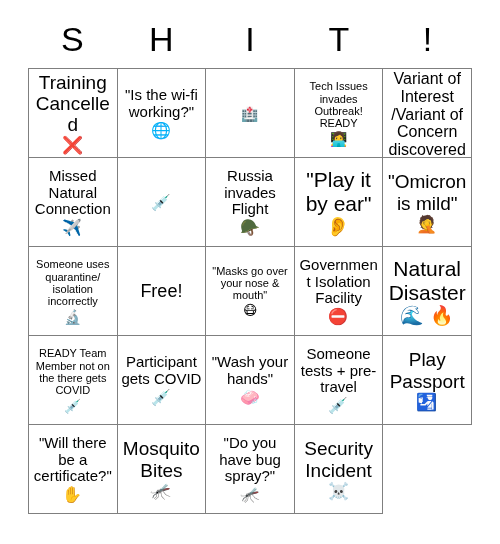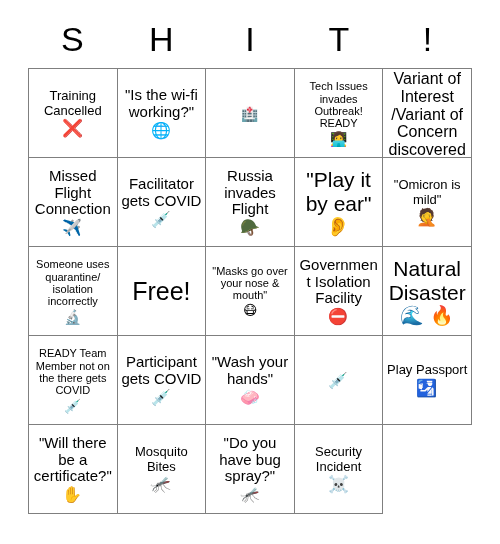--- a/index.html
+++ b/index.html
@@ -70,32 +70,32 @@
   }
   .cell-emoji {
     display: block;
     line-height: 1;
     margin-top: 2px;
     font-family: "DejaVu Sans", sans-serif;
   }
 
   
   .sz-xl .cell-text { font-size: 21px; }
-  .sz-lg .cell-text { font-size: 13px; }
+  .sz-lg .cell-text { font-size: 19px; }
   .sz-md .cell-text { font-size: 15px; }
   .sz-sm .cell-text { font-size: 11px; }
   .sz-xs .cell-text { font-size: 16px; }
 
   .sz-xl .cell-emoji { font-size: 19px; }
   .sz-lg .cell-emoji { font-size: 17px; }
   .sz-md .cell-emoji { font-size: 16px; }
   .sz-sm .cell-emoji { font-size: 14px; }
   .sz-xs .cell-emoji { font-size: 13px; }
 
-  .free-cell .cell-text { font-size: 25px; }
+  .free-cell .cell-text { font-size: 18px; }
 </style>
 </head>
 <body>
 
 <div id="board">
 
   <div class="header-row">
     <div class="header-cell">S</div>
     <div class="header-cell">H</div>
     <div class="header-cell">I</div>
@@ -118,25 +118,24 @@
       </div>
       <div class="cell sz-sm">
         <span class="cell-text">Tech Issues invades Outbreak! READY</span>
         <span class="cell-emoji">👩‍💻</span>
       </div>
       <div class="cell sz-xs">
         <span class="cell-text">New Variant of Interest /Variant of Concern discovered</span>
         <span class="cell-emoji">🧬</span>
       </div>
       <div class="cell sz-md">
-        <span class="cell-text">Missed Flight Connection</span>
+        <span class="cell-text">Missed Natural Connection</span>
         <span class="cell-emoji">✈️</span>
       </div>
       <div class="cell sz-md">
-        <span class="cell-text">Facilitator gets COVID</span>
         <span class="cell-emoji">💉</span>
       </div>
       <div class="cell sz-md">
         <span class="cell-text">Russia invades Flight</span>
         <span class="cell-emoji">🪖</span>
       </div>
       <div class="cell sz-xl">
         <span class="cell-text">"Play it by ear"</span>
         <span class="cell-emoji">👂</span>
       </div>
@@ -169,20 +168,21 @@
       </div>
       <div class="cell sz-md">
         <span class="cell-text">Participant gets COVID</span>
         <span class="cell-emoji">💉</span>
       </div>
       <div class="cell sz-md">
         <span class="cell-text">"Wash your hands"</span>
         <span class="cell-emoji">🧼</span>
       </div>
       <div class="cell sz-md">
+        <span class="cell-text">Someone tests + pre-travel</span>
         <span class="cell-emoji">💉</span>
       </div>
       <div class="cell sz-lg">
         <span class="cell-text">Play Passport</span>
         <span class="cell-emoji">🛂</span>
       </div>
       <div class="cell sz-md">
         <span class="cell-text">"Will there be a certificate?"</span>
         <span class="cell-emoji">✋</span>
       </div>

